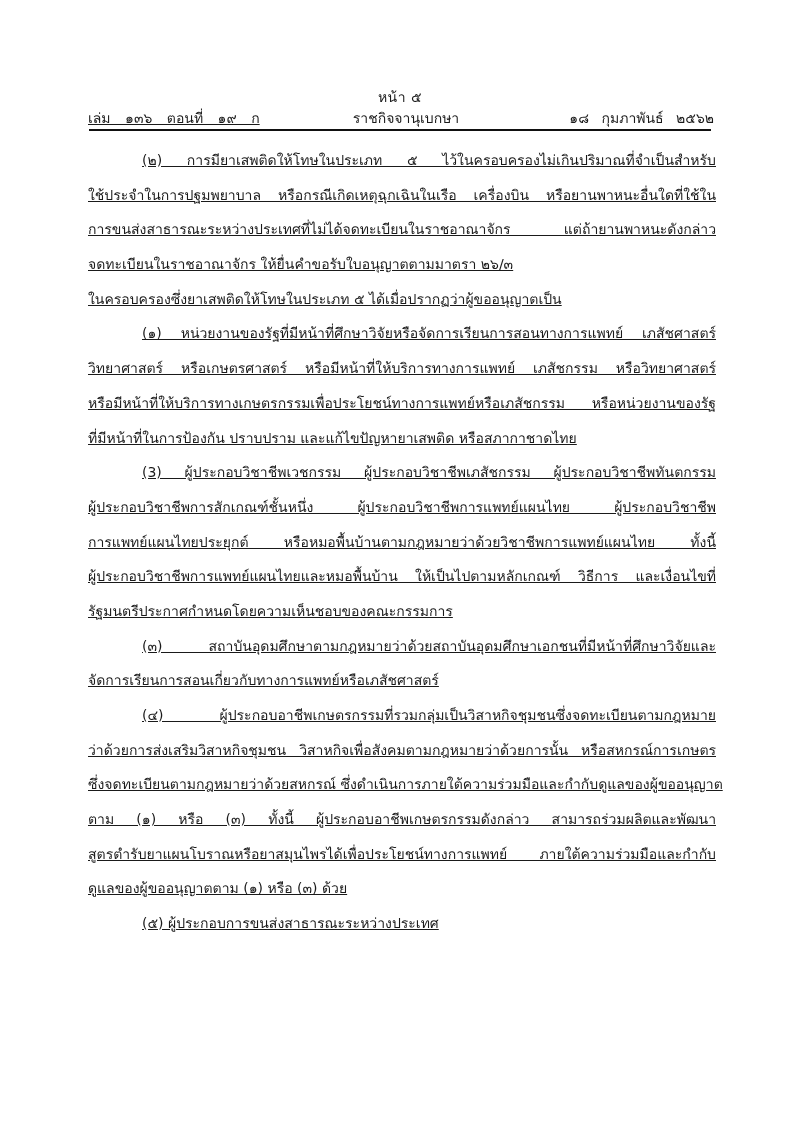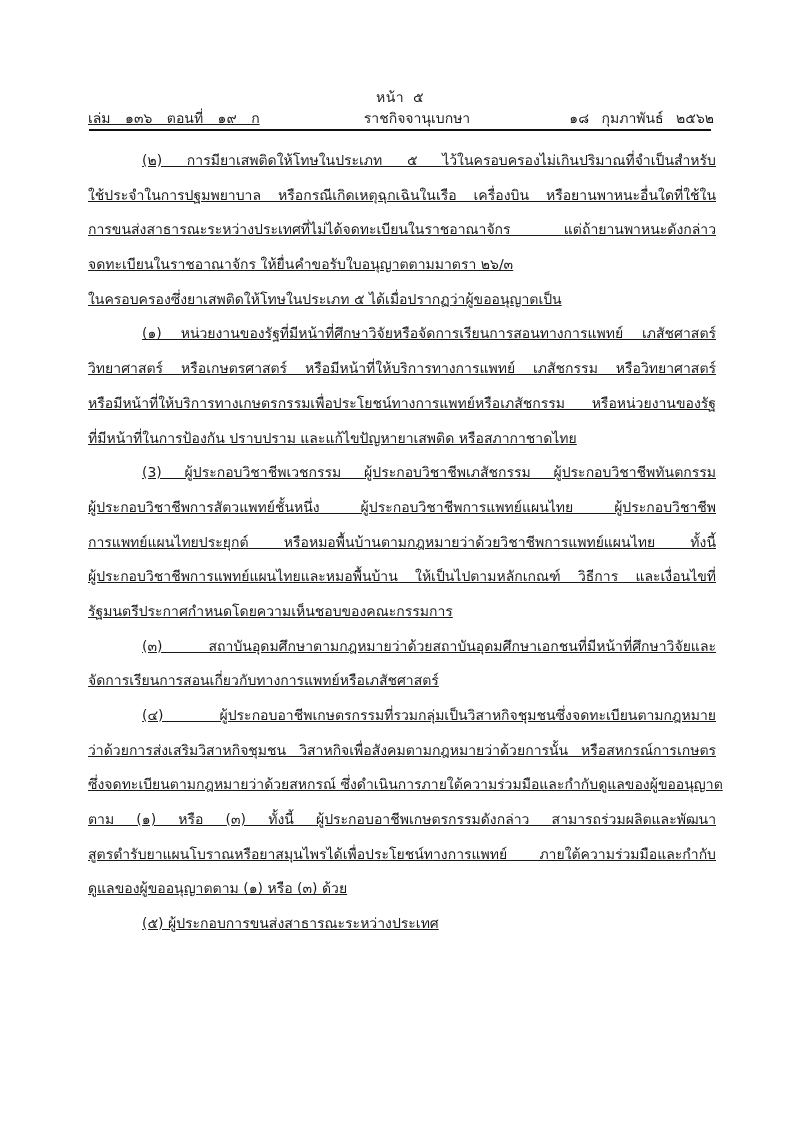--- a/index.html
+++ b/index.html
@@ -1,24 +1,24 @@
 <!DOCTYPE html>
 <html><head>
 <meta charset="utf-8">
 <style>
   html, body { margin:0; padding:0; background:#ffffff; }
   body { width:800px; height:1132px; position:relative; overflow:hidden;
          font-family:"DejaVu Sans", "Liberation Sans", sans-serif; color:#1a1a1a; }
   .page { position:absolute; left:0; top:0; width:800px; height:1132px; background:#fff; }
   .page-no { position:absolute; top:86px; left:0; width:800px; text-align:center;
-             font-size:14px; letter-spacing:0.5px;font-family:Liberation Mono, monospace; }
+             font-size:14px; letter-spacing:0.5px; }
   .header-row { position:absolute; top:107px; left:88px; width:626px; height:20px;
                 font-size:14px; }
   .header-left { position:absolute; left:0; top:0; white-space:nowrap; word-spacing:10px;text-decoration:underline; }
-  .header-center { position:absolute; left:16px; width:626px; text-align:center; top:0; }
+  .header-center { position:absolute; left:5px; width:626px; text-align:center; top:0; }
   .header-right { position:absolute; right:0; top:0; white-space:nowrap; word-spacing:8px; }
   .rule { position:absolute; top:129px; left:89px; width:622px; height:2px; background:#111; }
   .body { position:absolute; top:149px; left:88px; width:628px; }
   .line { height:34.7px; line-height:22px; font-size:14px; white-space:nowrap;
           overflow:visible; text-align:justify; text-align-last:justify;text-decoration:underline; }
   .line.last { text-align-last:left; }
   .indent { padding-left:54px; }
 </style>
 </head>
 <body>
@@ -36,21 +36,21 @@
     <div class="line indent">(๒)  การมียาเสพติดให้โทษในประเภท  ๕  ไว้ในครอบครองไม่เกินปริมาณที่จำเป็นสำหรับ</div>
     <div class="line">ใช้ประจำในการปฐมพยาบาล  หรือกรณีเกิดเหตุฉุกเฉินในเรือ  เครื่องบิน หรือยานพาหนะอื่นใดที่ใช้ใน</div>
     <div class="line">การขนส่งสาธารณะระหว่างประเทศที่ไม่ได้จดทะเบียนในราชอาณาจักร  แต่ถ้ายานพาหนะดังกล่าว</div>
     <div class="line last">จดทะเบียนในราชอาณาจักร ให้ยื่นคำขอรับใบอนุญาตตามมาตรา  ๒๖/๓</div>
     <div class="line last">ในครอบครองซึ่งยาเสพติดให้โทษในประเภท  ๕  ได้เมื่อปรากฏว่าผู้ขออนุญาตเป็น</div>
     <div class="line indent">(๑)  หน่วยงานของรัฐที่มีหน้าที่ศึกษาวิจัยหรือจัดการเรียนการสอนทางการแพทย์  เภสัชศาสตร์</div>
     <div class="line">วิทยาศาสตร์  หรือเกษตรศาสตร์  หรือมีหน้าที่ให้บริการทางการแพทย์  เภสัชกรรม  หรือวิทยาศาสตร์</div>
     <div class="line">หรือมีหน้าที่ให้บริการทางเกษตรกรรมเพื่อประโยชน์ทางการแพทย์หรือเภสัชกรรม  หรือหน่วยงานของรัฐ</div>
     <div class="line last">ที่มีหน้าที่ในการป้องกัน ปราบปราม  และแก้ไขปัญหายาเสพติด  หรือสภากาชาดไทย</div>
     <div class="line indent">(3)  ผู้ประกอบวิชาชีพเวชกรรม  ผู้ประกอบวิชาชีพเภสัชกรรม  ผู้ประกอบวิชาชีพทันตกรรม</div>
-    <div class="line">ผู้ประกอบวิชาชีพการสัตวแพทย์ชั้นหนึ่ง  ผู้ประกอบวิชาชีพการแพทย์แผนไทย  ผู้ประกอบวิชาชีพ</div>
+    <div class="line">ผู้ประกอบวิชาชีพการสักเกณฑ์ชั้นหนึ่ง  ผู้ประกอบวิชาชีพการแพทย์แผนไทย  ผู้ประกอบวิชาชีพ</div>
     <div class="line">การแพทย์แผนไทยประยุกต์  หรือหมอพื้นบ้านตามกฎหมายว่าด้วยวิชาชีพการแพทย์แผนไทย  ทั้งนี้</div>
     <div class="line">ผู้ประกอบวิชาชีพการแพทย์แผนไทยและหมอพื้นบ้าน  ให้เป็นไปตามหลักเกณฑ์  วิธีการ  และเงื่อนไขที่</div>
     <div class="line last">รัฐมนตรีประกาศกำหนดโดยความเห็นชอบของคณะกรรมการ</div>
     <div class="line indent">(๓)  สถาบันอุดมศึกษาตามกฎหมายว่าด้วยสถาบันอุดมศึกษาเอกชนที่มีหน้าที่ศึกษาวิจัยและ</div>
     <div class="line last">จัดการเรียนการสอนเกี่ยวกับทางการแพทย์หรือเภสัชศาสตร์</div>
     <div class="line indent">(๔)  ผู้ประกอบอาชีพเกษตรกรรมที่รวมกลุ่มเป็นวิสาหกิจชุมชนซึ่งจดทะเบียนตามกฎหมาย</div>
     <div class="line">ว่าด้วยการส่งเสริมวิสาหกิจชุมชน  วิสาหกิจเพื่อสังคมตามกฎหมายว่าด้วยการนั้น  หรือสหกรณ์การเกษตร</div>
     <div class="line">ซึ่งจดทะเบียนตามกฎหมายว่าด้วยสหกรณ์  ซึ่งดำเนินการภายใต้ความร่วมมือและกำกับดูแลของผู้ขออนุญาต</div>
     <div class="line">ตาม  (๑)  หรือ  (๓)  ทั้งนี้  ผู้ประกอบอาชีพเกษตรกรรมดังกล่าว  สามารถร่วมผลิตและพัฒนา</div>
     <div class="line">สูตรตำรับยาแผนโบราณหรือยาสมุนไพรได้เพื่อประโยชน์ทางการแพทย์  ภายใต้ความร่วมมือและกำกับ</div>

